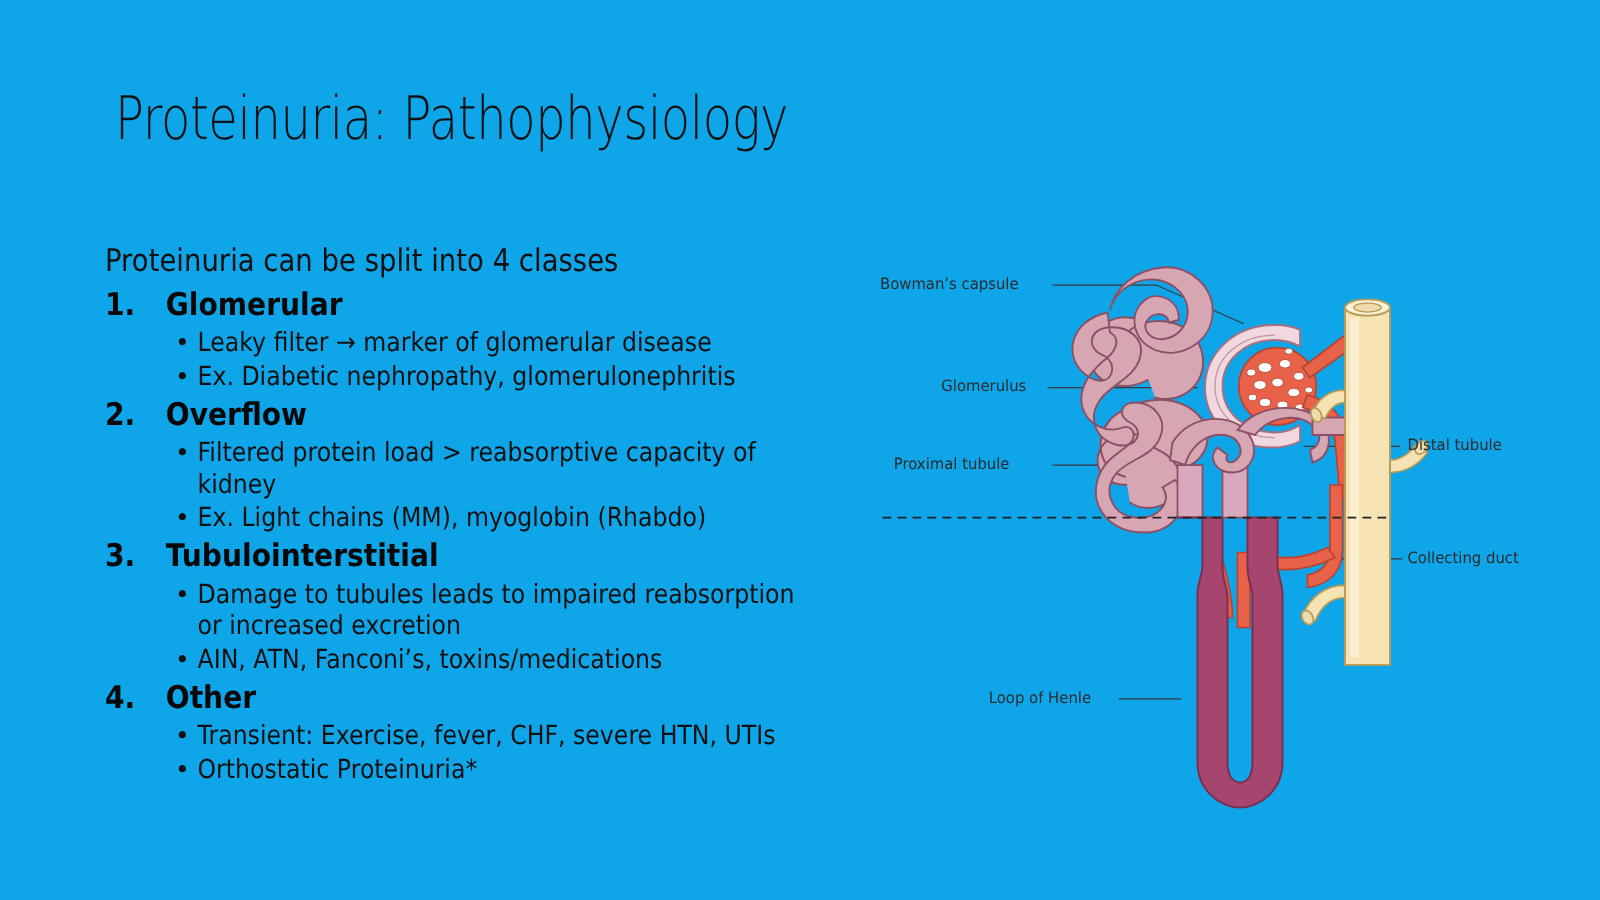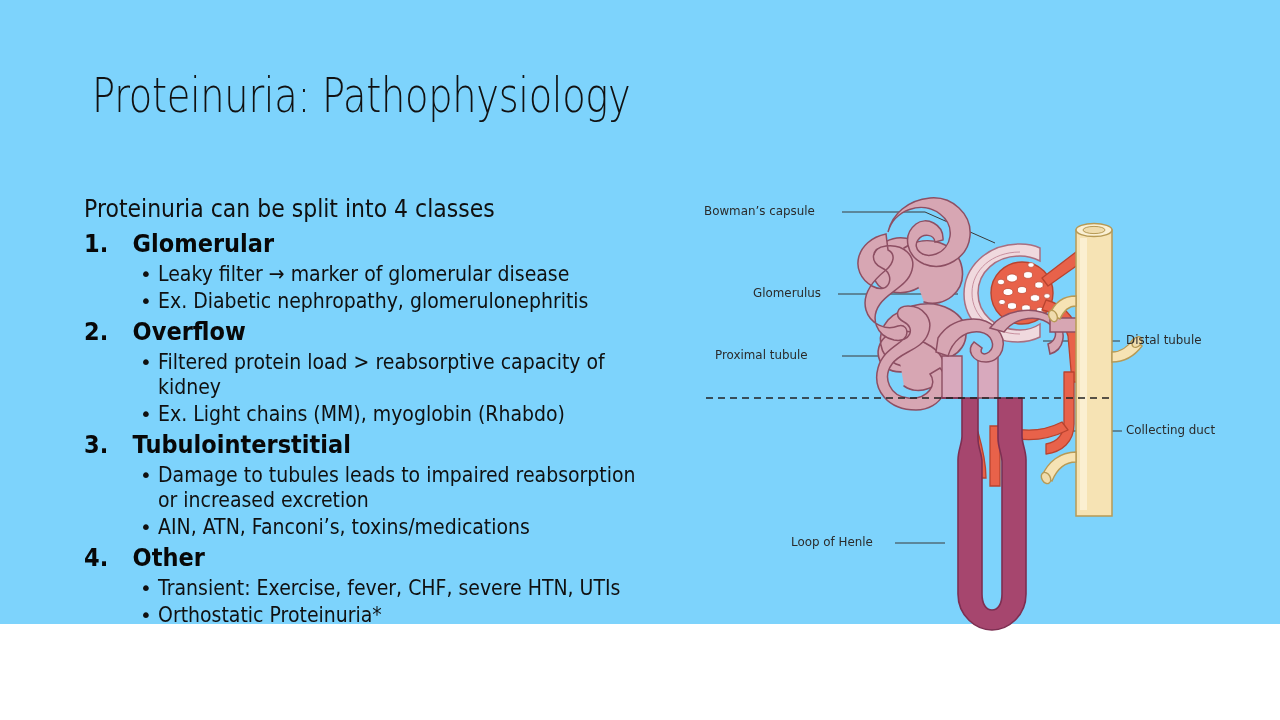--- a/index.html
+++ b/index.html
@@ -4,22 +4,22 @@
 <style>
   * { box-sizing: border-box; margin: 0; padding: 0; }
   html, body {
     width: 1280px; height: 720px;
     background: #ffffff;
     font-family: "Liberation Sans", sans-serif;
     overflow: hidden;
   }
   #slide {
     position: relative;
-    width: 1280px; height: 624px;
-    background: #7dd3fc;
+    width: 1280px; height: 720px;
+    background: #0ea5e9;
   }
 
   
   .slide-title {
     position: absolute;
     left: 92px; top: 66px;
     font-family: "DejaVu Sans", sans-serif;
     font-weight: 300;
     font-size: 48px;
     line-height: 58px;
@@ -84,21 +84,21 @@
     position: absolute;
     left: 56px; top: 0px;
     font-size: 20px;
     line-height: 25px;
     color: #101010;
   }
 
   
   .diagram {
     position: absolute;
-    left: 690px; top: 186px;
+    left: 690px; top: 202px;
     width: 580px; height: 470px;
   }
   .diagram svg { display: block; }
   .dlabel {
     position: absolute;
     font-family: "DejaVu Sans", sans-serif;
     font-size: 12.5px;
     color: #2b2b2b;
     white-space: nowrap;
     transform: scaleX(0.95);

